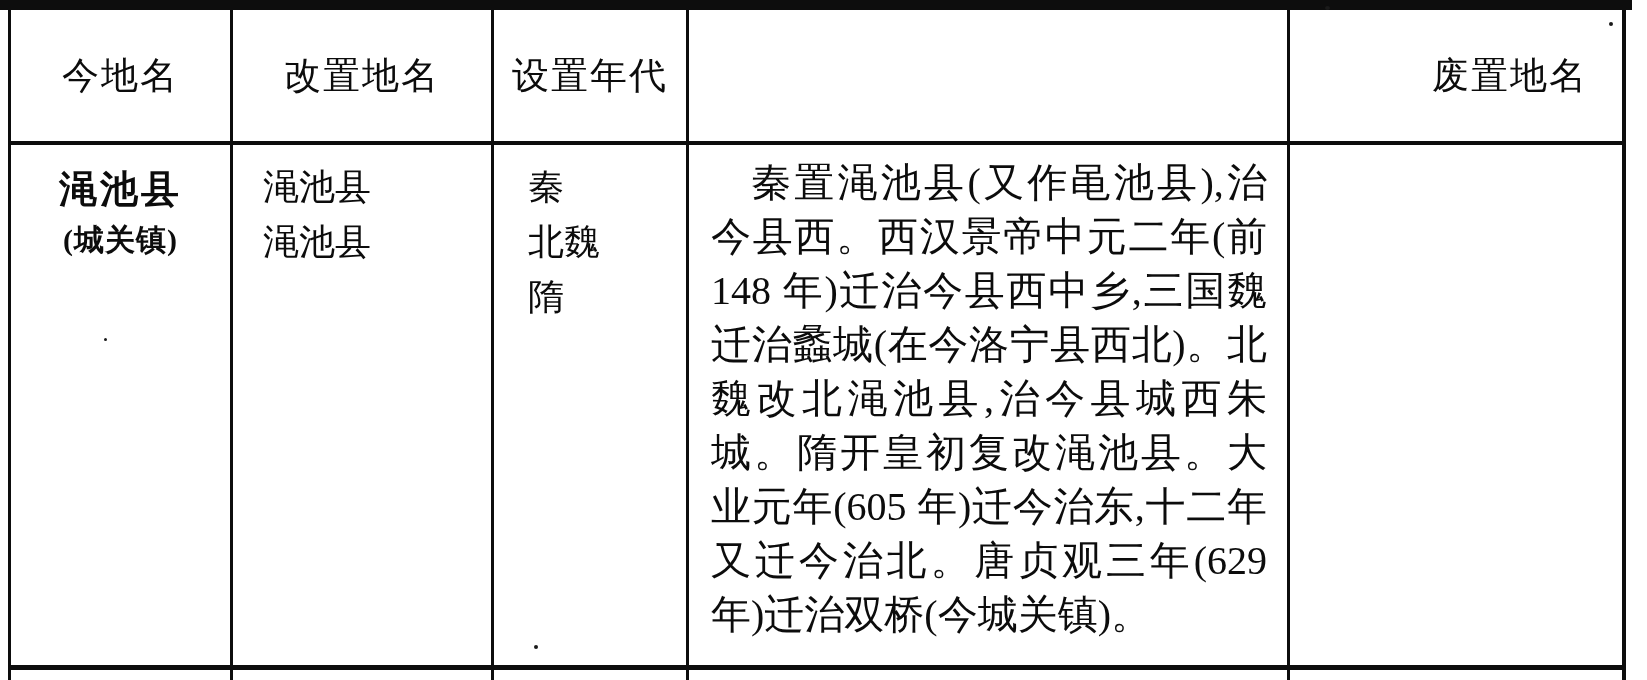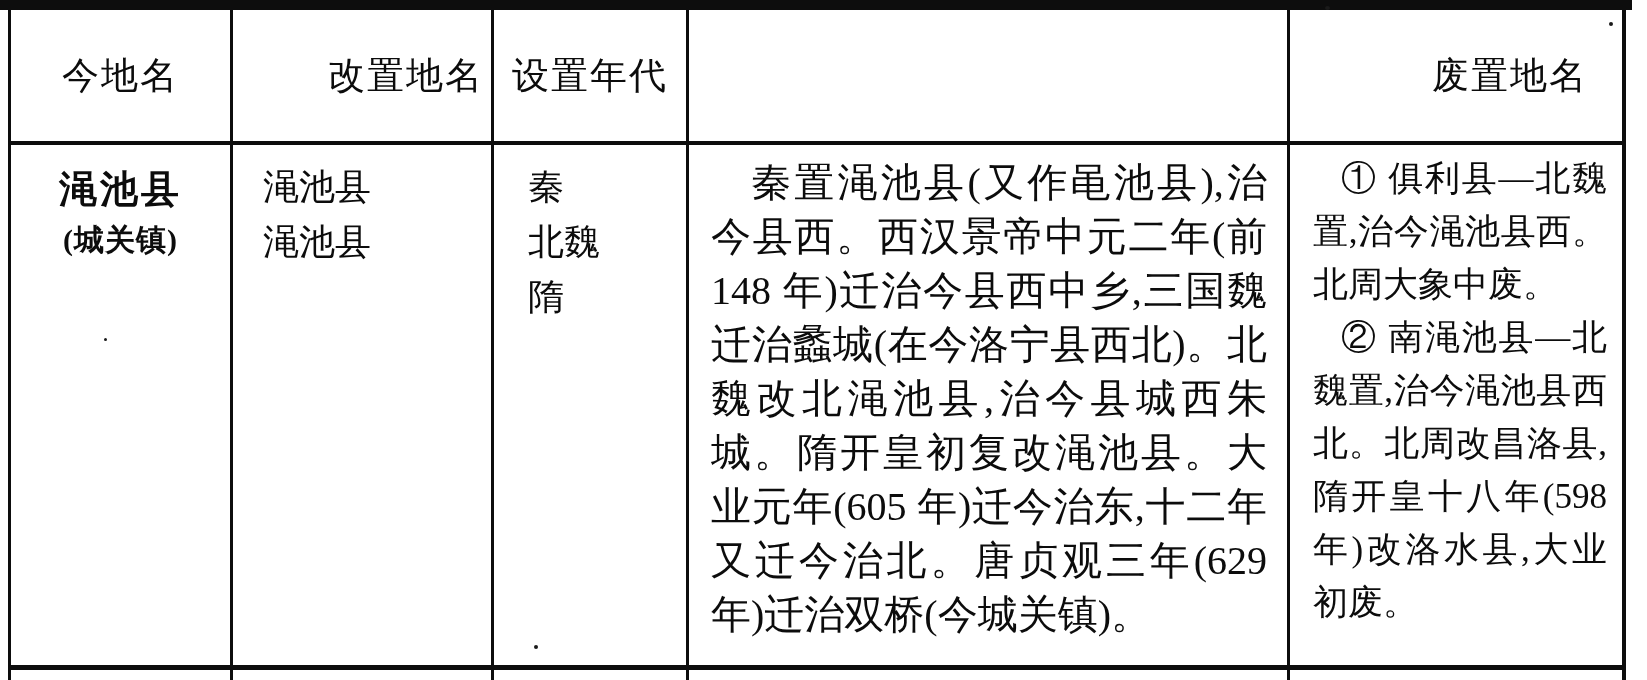--- a/index.html
+++ b/index.html
@@ -27,21 +27,21 @@
   .rule-headsep{left:8px;top:141px;width:1618px;height:4px;}
   .rule-rowsep{left:8px;top:665px;width:1618px;height:5px;}
 
   .cell{position:absolute;line-height:1;}
   .hcell{
     top:10px;height:131px;
     display:flex;align-items:center;justify-content:center;
     font-size:37px;letter-spacing:2px;
   }
   .h1{left:11px;width:219px;}
-  .h2{left:233px;width:258px;padding-left:44px;}
+  .h2{left:233px;width:258px;}
   .h3{left:494px;width:192px;}
   .h4{left:689px;width:598px;word-spacing:16px;}
   .h5{left:1344px;width:332px;}
 
   .c-current{
     left:11px;top:160px;width:219px;
     text-align:center;font-weight:bold;
   }
   .c-current .name{font-size:38px;line-height:58px;letter-spacing:3px;}
   .c-current .note{font-size:30px;line-height:44px;letter-spacing:1px;}
@@ -105,23 +105,19 @@
   <div class="cell c-era">
     <div>秦</div>
     <div>北魏</div>
     <div>隋</div>
   </div>
 
   <div class="cell c-history">
     <p>秦置渑池县(又作黾池县),治今县西。西汉景帝中元二年(前 148 年)迁治今县西中乡,三国魏迁治蠡城(在今洛宁县西北)。北魏改北渑池县,治今县城西朱城。隋开皇初复改渑池县。大业元年(605 年)迁今治东,十二年又迁今治北。唐贞观三年(629 年)迁治双桥(今城关镇)。</p>
   </div>
 
-  <div class="cell c-abolished">
-    <p>① 俱利县—北魏置,治今渑池县西。北周大象中废。</p>
-    <p>② 南渑池县—北魏置,治今渑池县西北。北周改昌洛县,隋开皇十八年(598 年)改洛水县,大业初废。</p>
-  </div>
 
   <div class="speck sp1"></div>
   <div class="speck sp2"></div>
   <div class="speck sp3"></div>
   <div class="speck sp4"></div>
 
 </div>
 
 </body></html>

